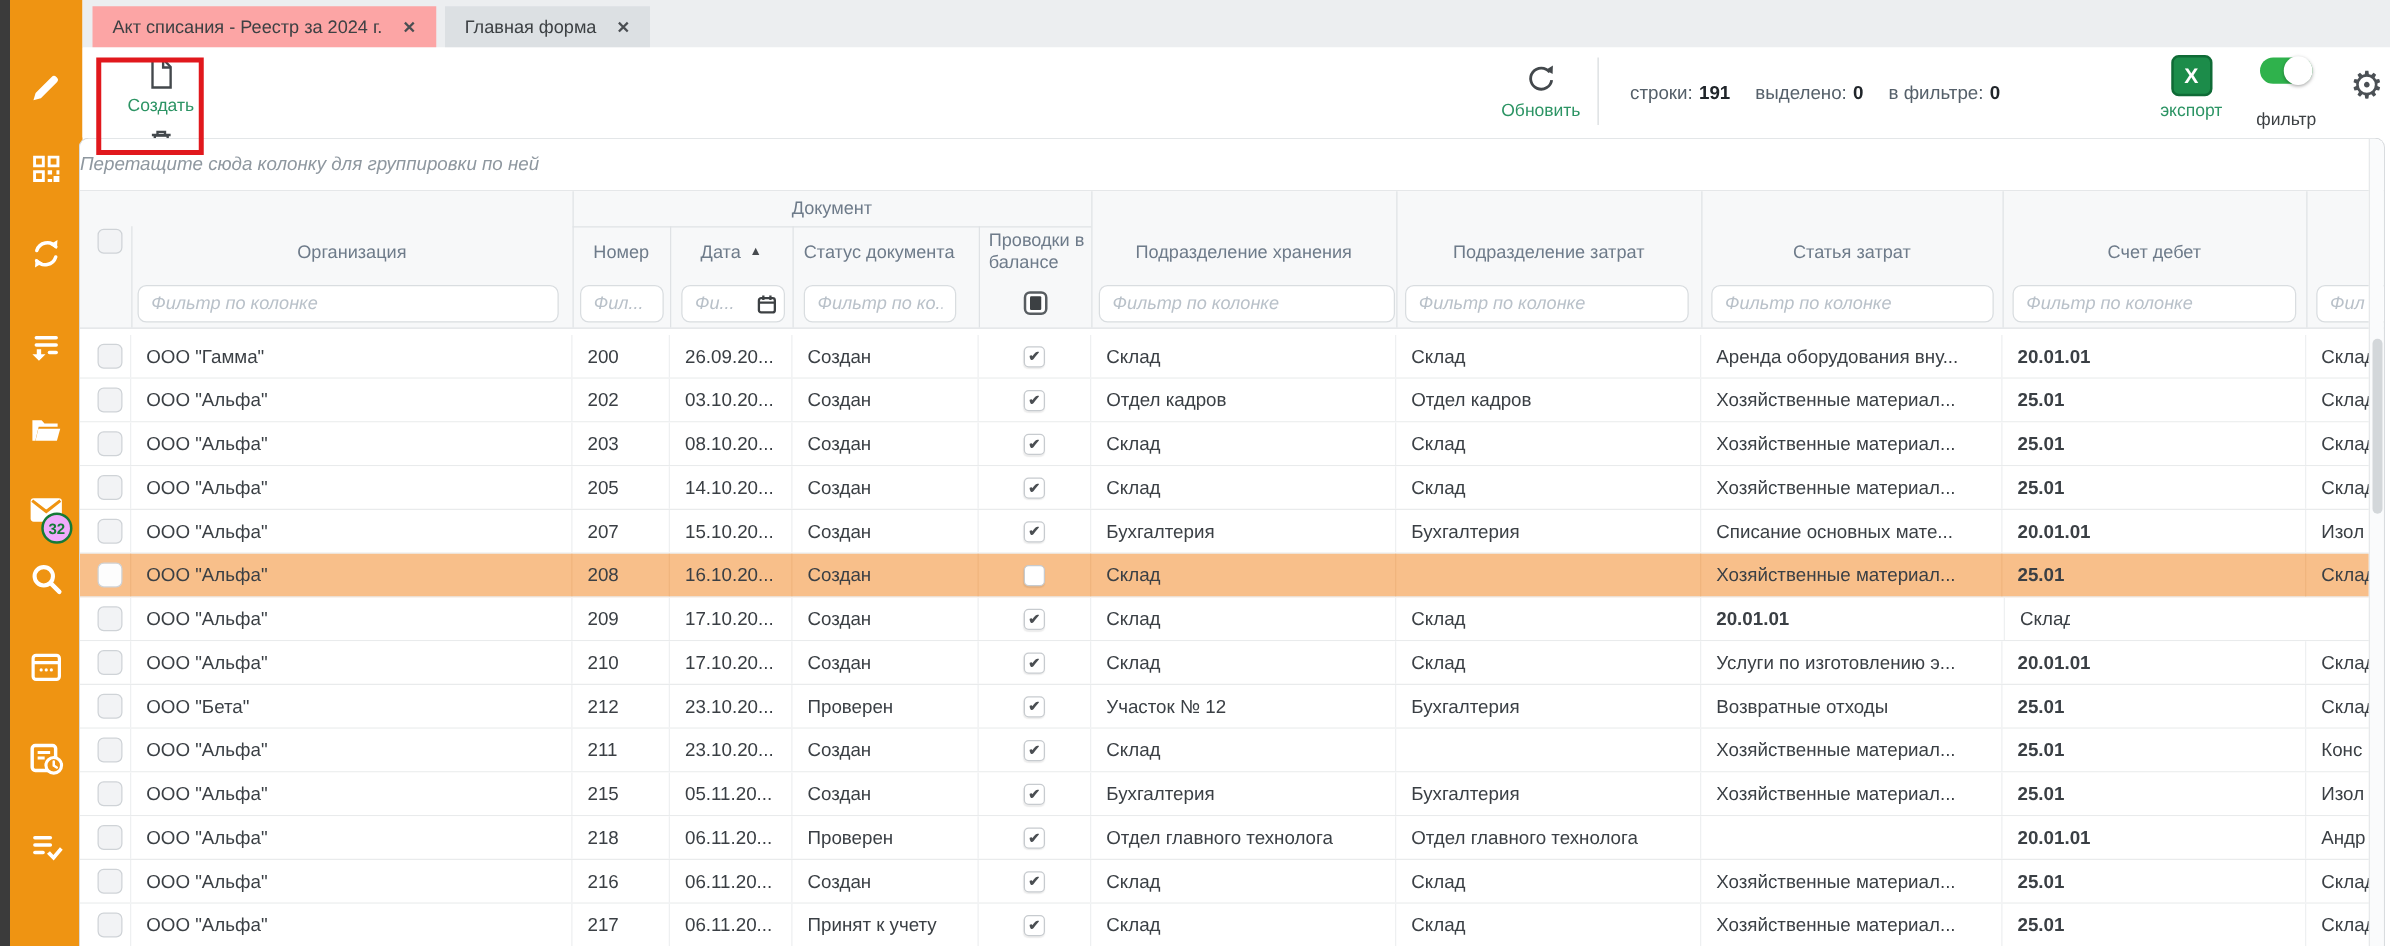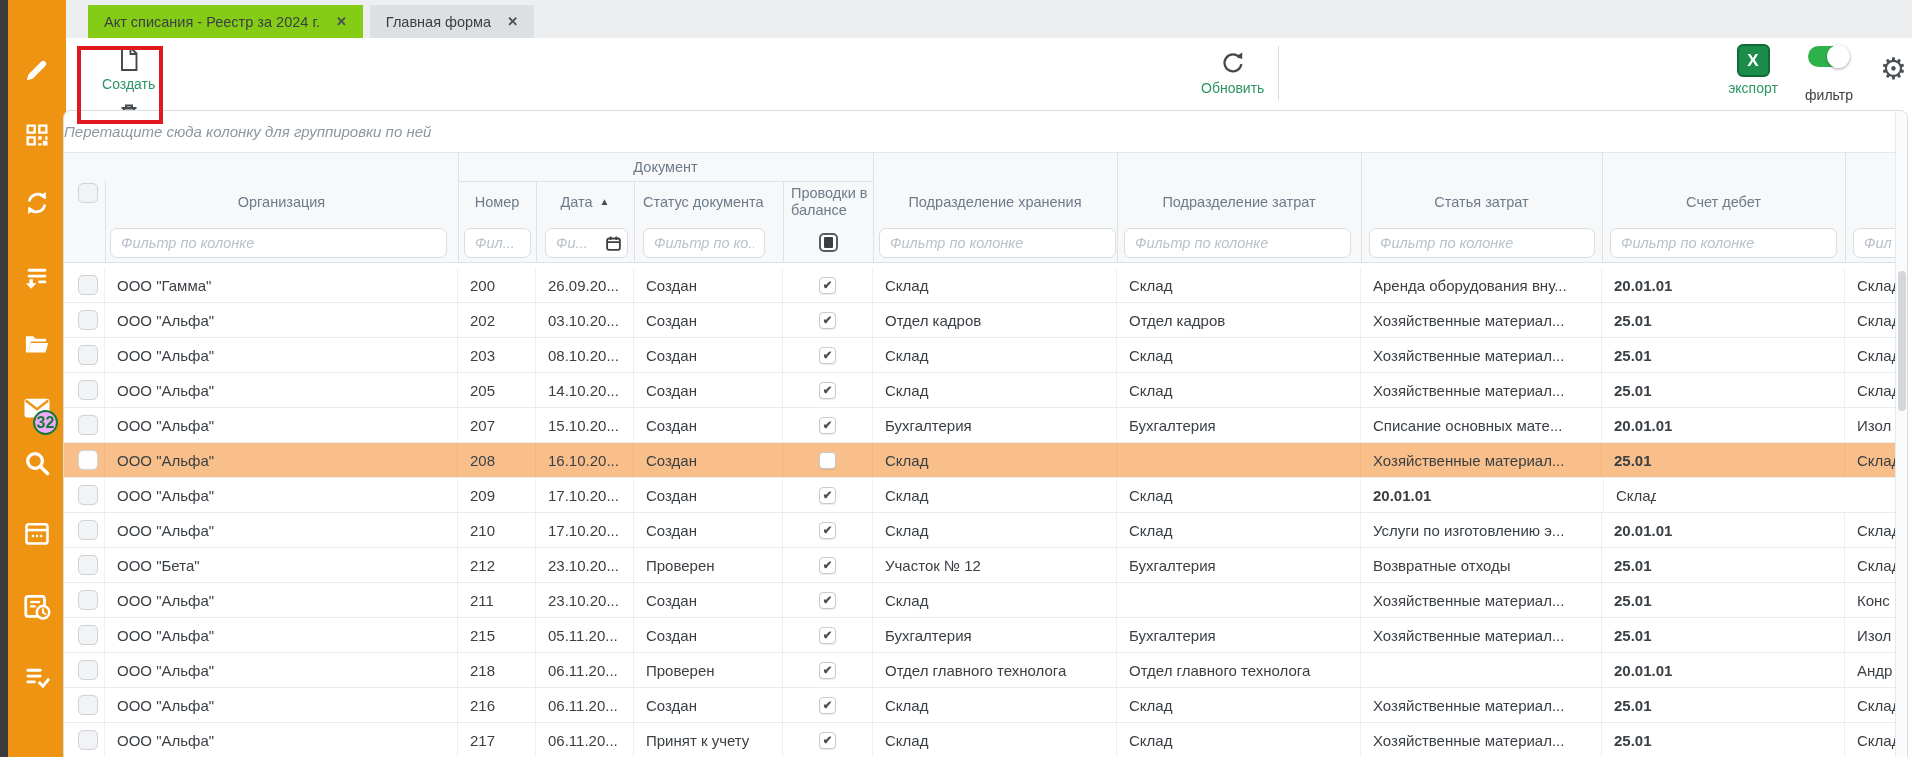--- a/index.html
+++ b/index.html
@@ -5,27 +5,27 @@
   * { margin:0; padding:0; box-sizing:border-box; }
   html,body { width:1912px; height:757px; overflow:hidden; background:#fff;
     font-family:"Liberation Sans", sans-serif; }
   .stage { position:relative; width:1912px; height:757px; }
 
   
   .sidebar { position:absolute; left:0; top:0; width:66px; height:757px; background:#ef9412; }
   .sidebar .edge { position:absolute; left:0; top:0; width:8px; height:100%; background:#3b3b3b; }
   .side-ic { position:absolute; left:21px; width:32px; height:32px; display:flex; align-items:center; justify-content:center; cursor:pointer; }
   .badge { position:absolute; left:33px; top:410px; width:25px; height:25px; background:#f0abfc; border:2px solid #157a36;
-    border-radius:50%; color:#157a36; font-size:16px; font-weight:bold; display:flex; align-items:center; justify-content:center; z-index:2;}
+    border-radius:50%; color:#157a36; font-size:12px; font-weight:bold; display:flex; align-items:center; justify-content:center; z-index:2;}
 
   
   .tabbar { position:absolute; left:66px; top:0; right:0; height:38px; background:#eceef0; display:flex; align-items:flex-end; padding-left:8px; gap:7px; }
   .tab { display:inline-flex; align-items:center; height:33px; padding:0 16px; font-size:14.5px; color:#3c4043; cursor:pointer; }
   .tab .x { margin-left:16px; font-size:13px; font-weight:bold; color:#4a4e52; cursor:pointer; }
-  .tab.active { background:#84cc16;margin-left:14px; }
+  .tab.active { background:#fca5a5; }
   .tab.inactive { background:#dce0e3; }
 
   
   .toolbar { position:absolute; left:66px; top:38px; right:0; height:72px; background:#fff; }
   .tb-left { position:absolute; left:16px; top:0; height:72px; display:flex; align-items:center;flex-direction:column; }
   .tbtn { display:flex; flex-direction:column; align-items:center; justify-content:center; min-width:66px; padding:4px 9px 2px; cursor:pointer; }
   .tbtn .ic { height:30px; display:flex; align-items:flex-end; justify-content:center; }
   .tbtn .lbl { margin-top:4px; font-size:14px; color:#2c9464; }
   .hlbox { position:absolute; left:11px; top:8px; width:86px; height:78px; border:4px solid #e1181d; z-index:3; pointer-events:none; }
   .tb-right { position:absolute; right:0; top:0; height:72px; width:720px; }
@@ -269,20 +269,25 @@
       <div class="tbtn refresh">
         <span class="ic">
           <svg width="26" height="26" viewBox="0 0 24 24" fill="none" stroke="#43484c" stroke-width="2.1">
             <path d="M18.2 7.2A7.8 7.8 0 1019.7 13"></path>
             <path fill="#43484c" stroke="none" d="M20.6 2.2l-.2 6.3-5.1-2.9z"></path>
           </svg>
           </span>
         <span class="lbl">Обновить</span>
       </div>
       <div class="vsep-tb"></div>
+      <div class="stats">
+        <span><span>строки:</span><b>191</b></span>
+        <span><span>выделено:</span><b>0</b></span>
+        <span><span>в фильтре:</span><b>0</b></span>
+      </div>
       <div class="exportb">
         <span class="xlicon">X</span>
         <span class="lbl">экспорт</span>
       </div>
       <div class="toggleb">
         <span class="switch">
             <span class="knob"></span>
           </span>
         <span class="lbl">фильтр</span>
       </div>

